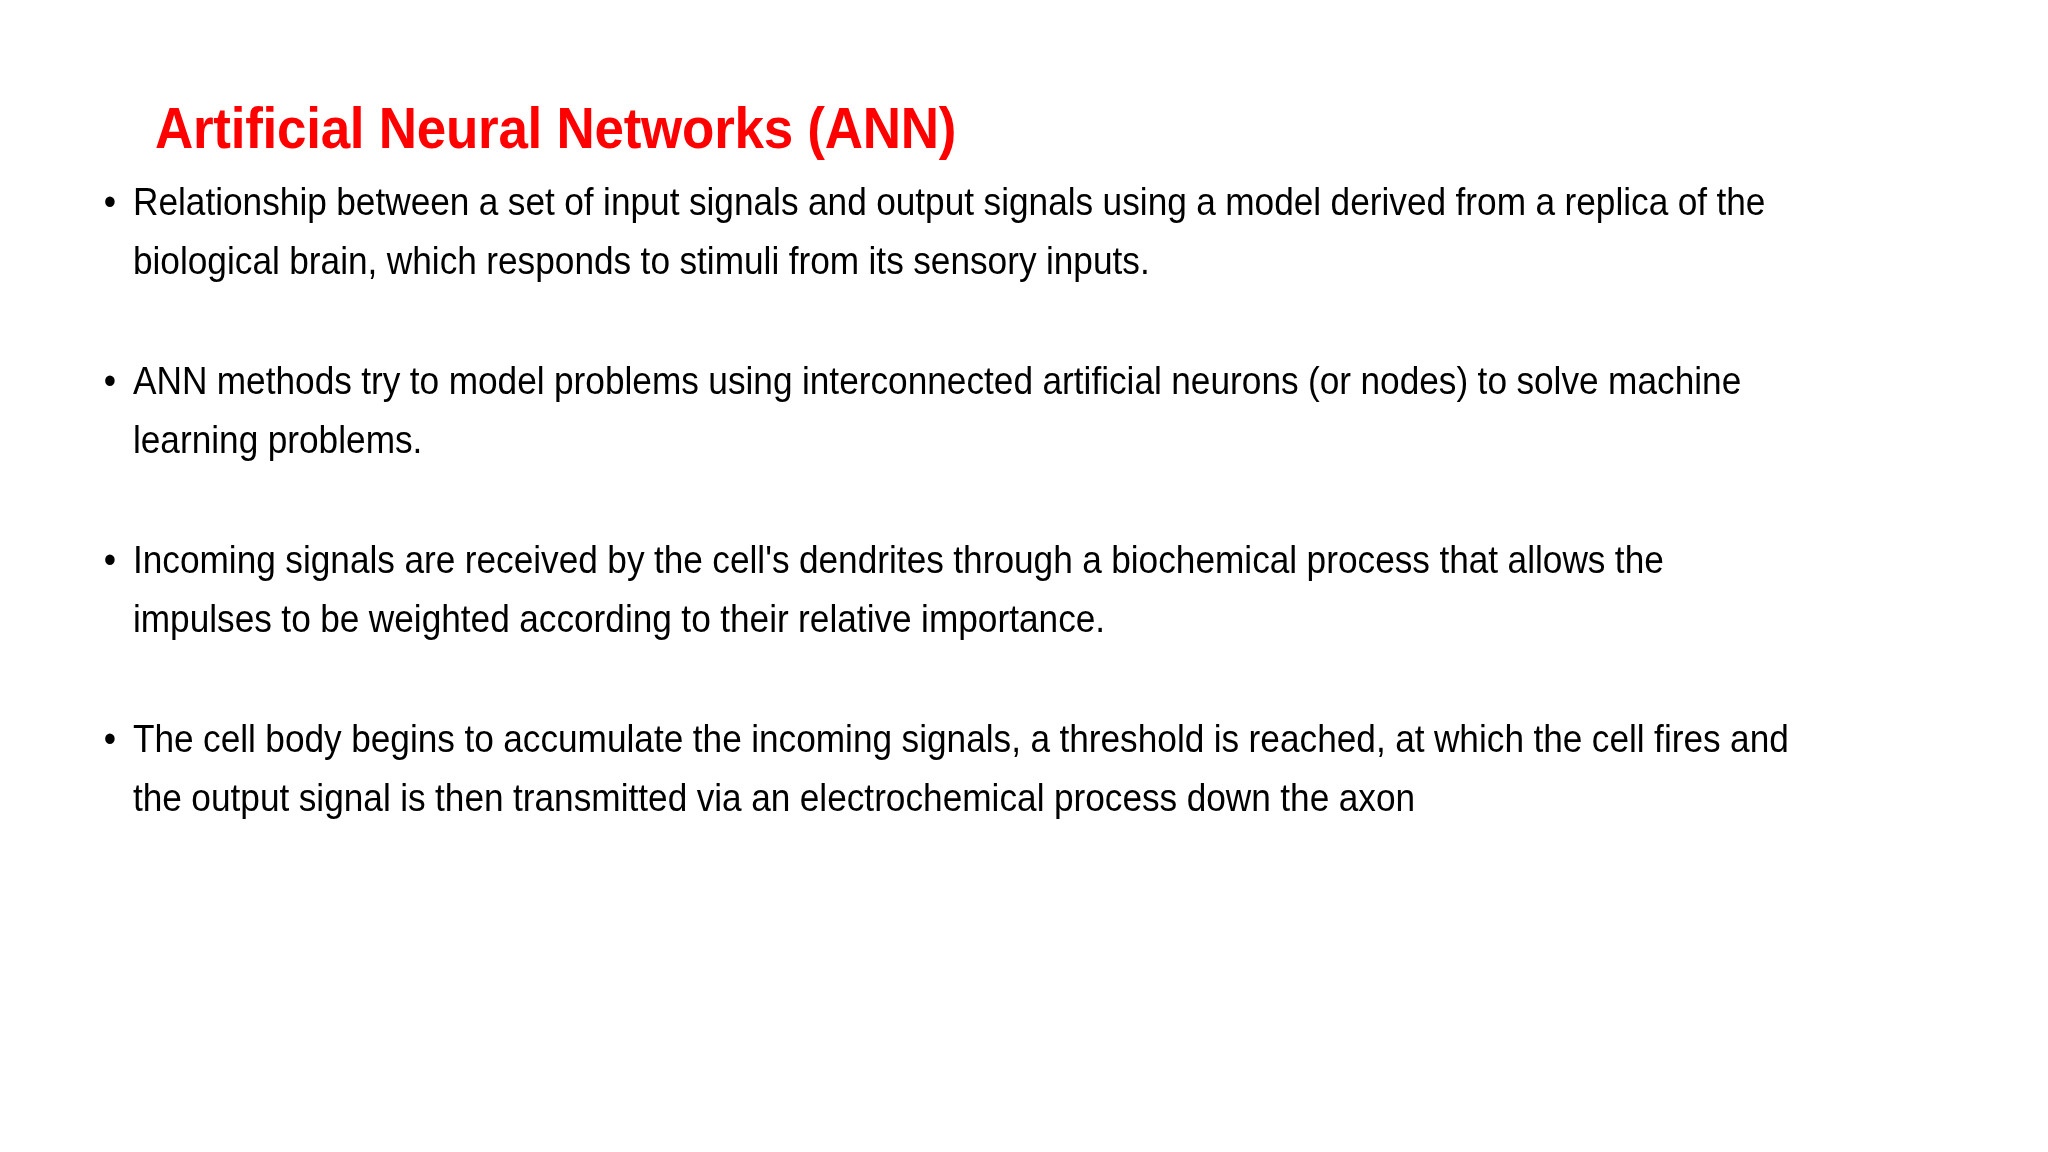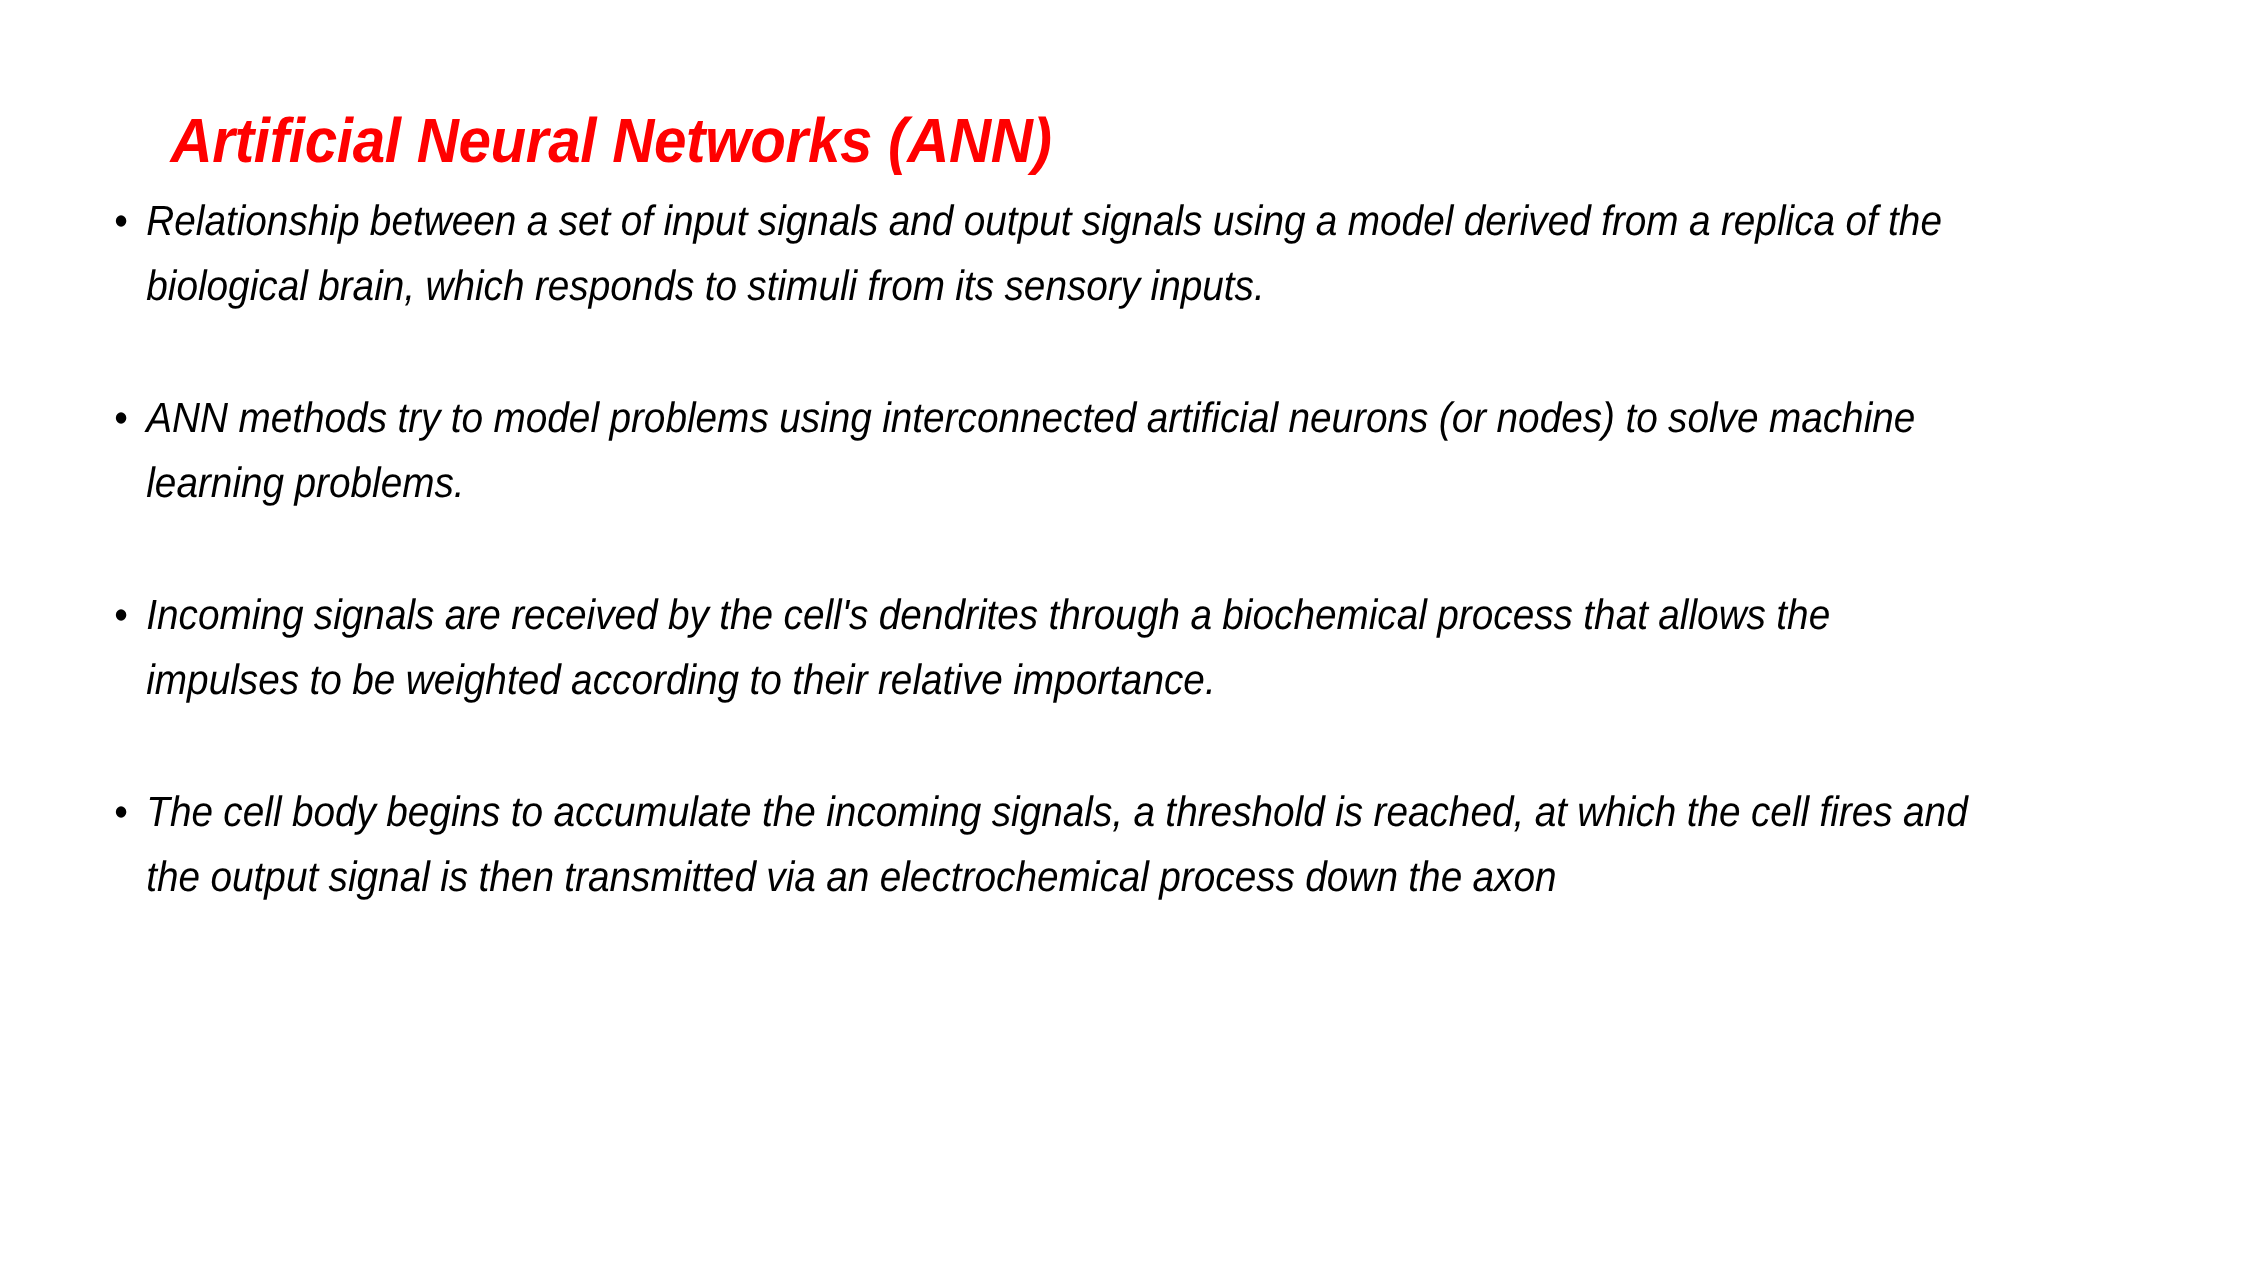--- a/index.html
+++ b/index.html
@@ -13,21 +13,20 @@
     font-family: "Liberation Sans", sans-serif;
     overflow: hidden;
   }
 
   #slide {
     position: relative;
     width: 2048px;
     height: 1152px;
     background: #ffffff;
     box-sizing: border-box;
-    font-style: italic;
   }
 
   #slide-title {
     position: absolute;
     left: 155px;
     top: 58px;
     font-family: "Liberation Sans", sans-serif;
     font-weight: bold;
     font-size: 57px;
     line-height: 64px;

